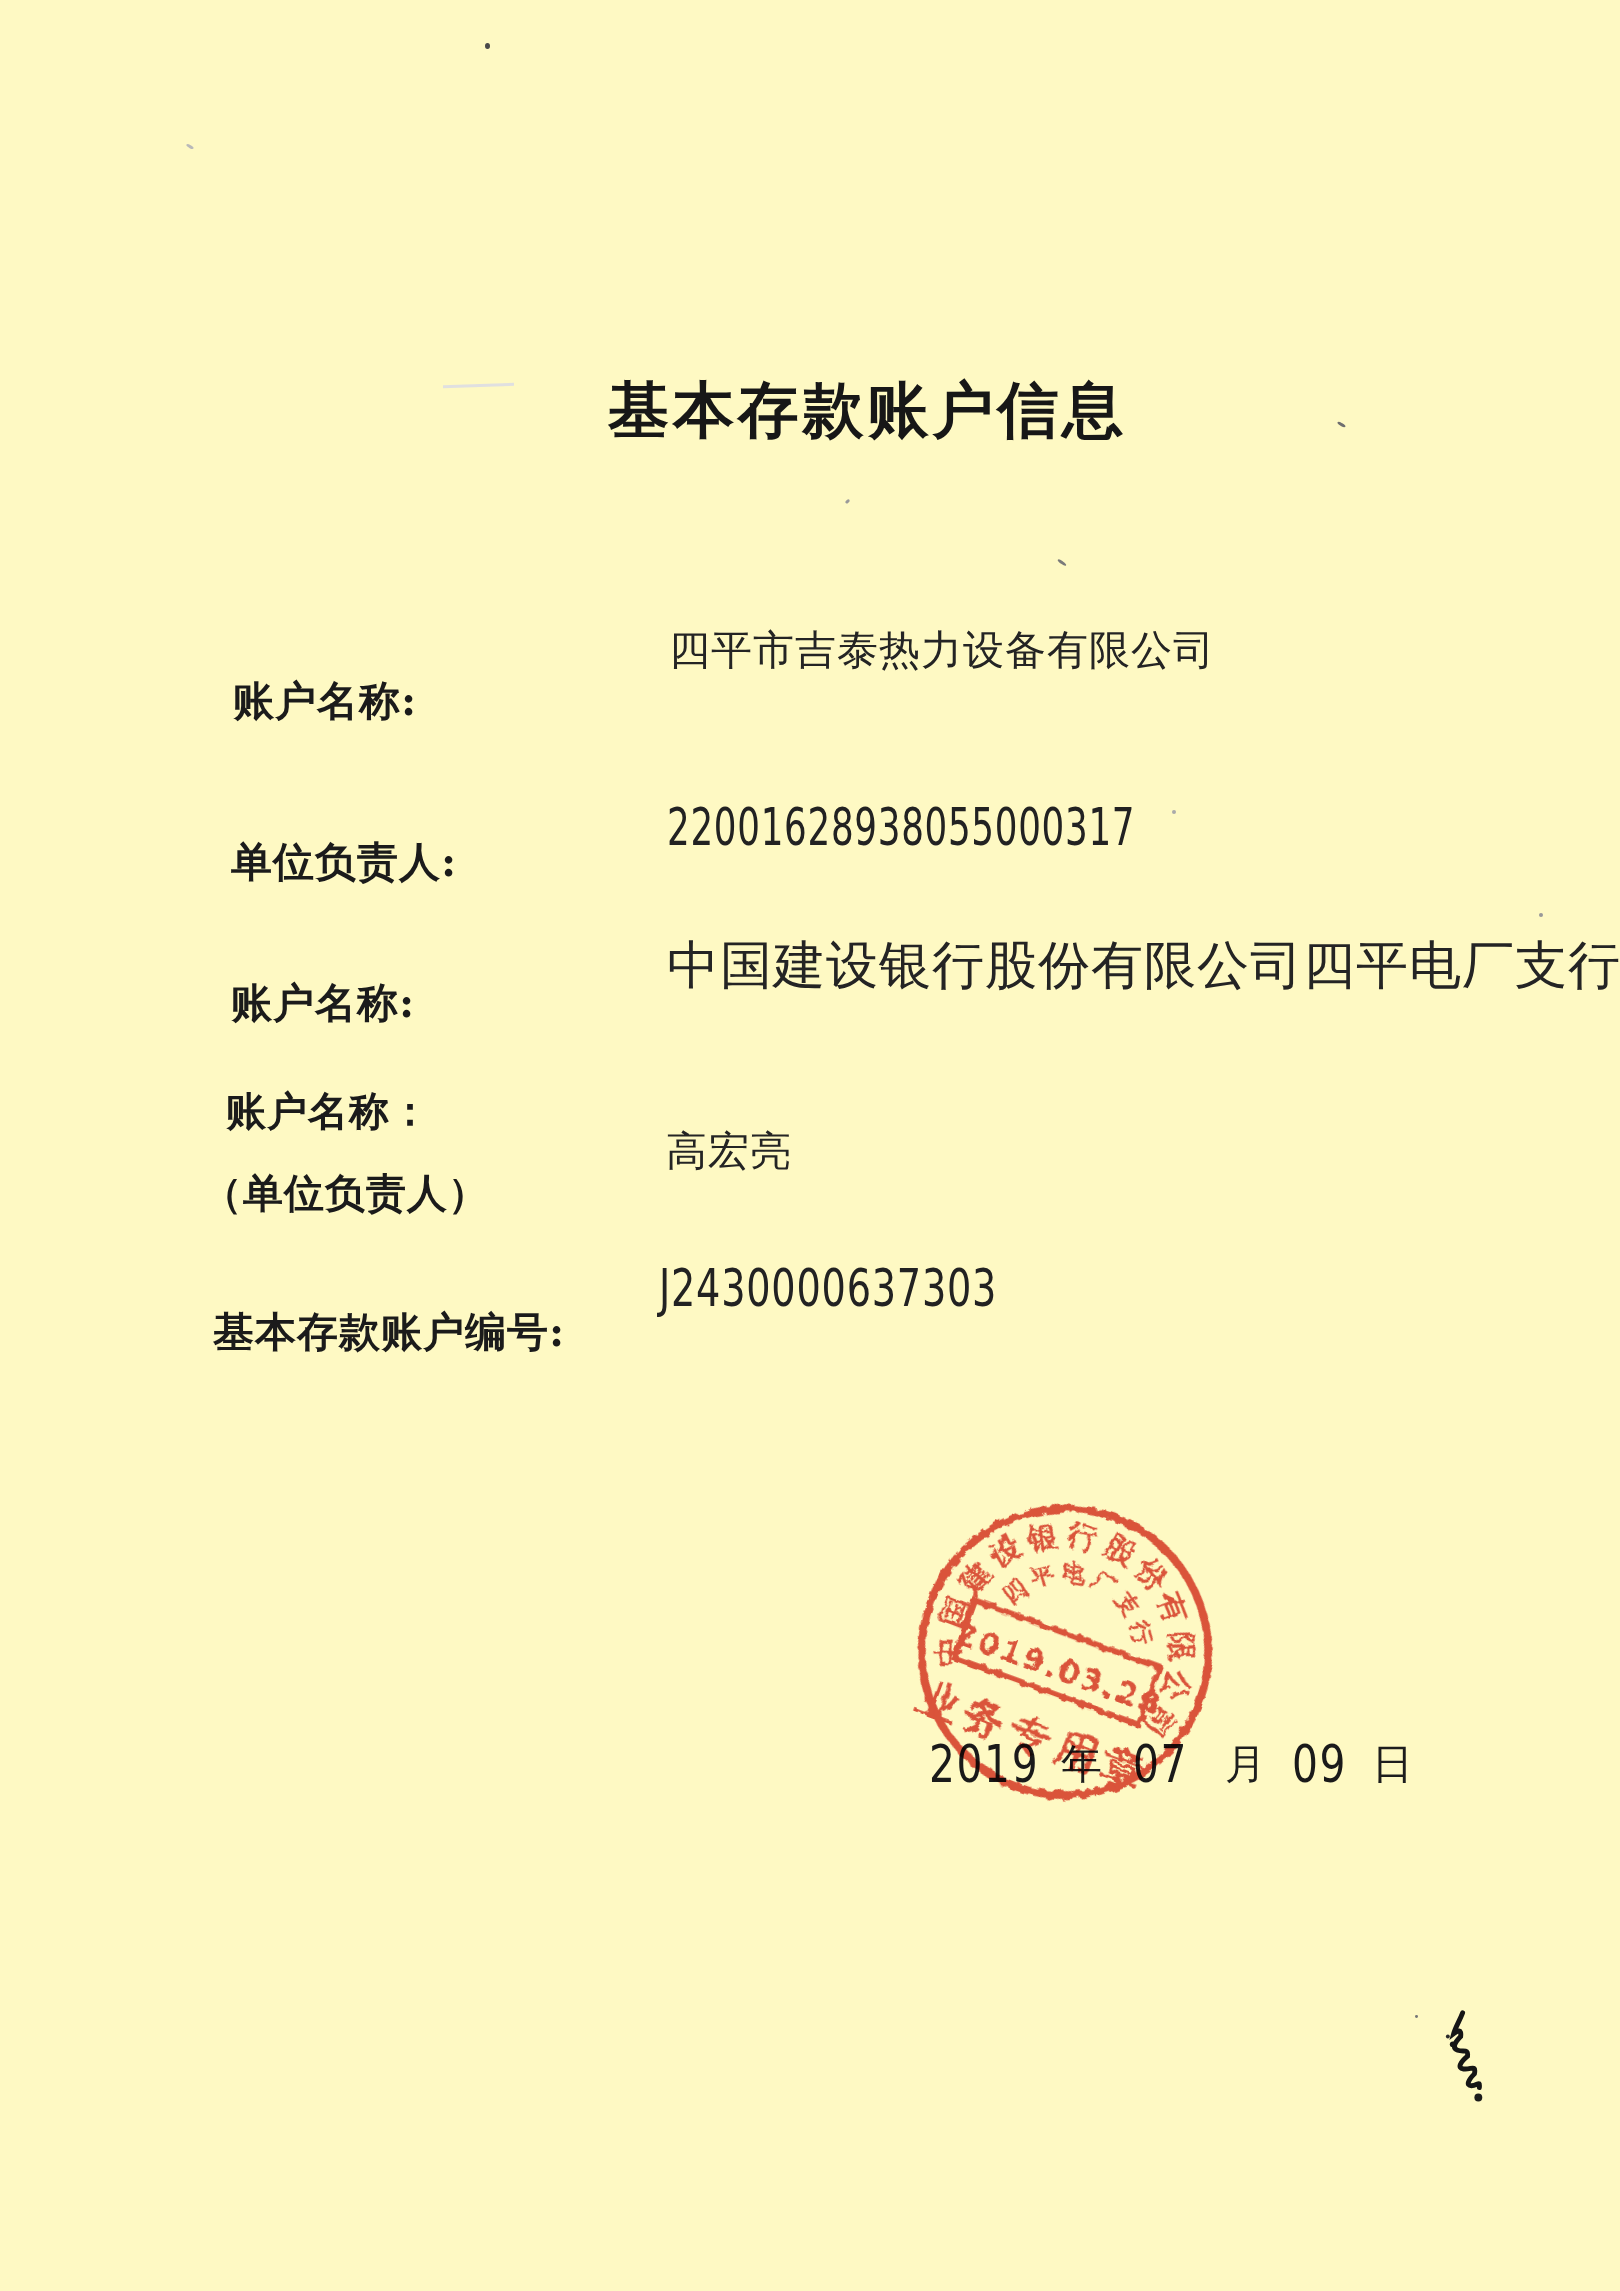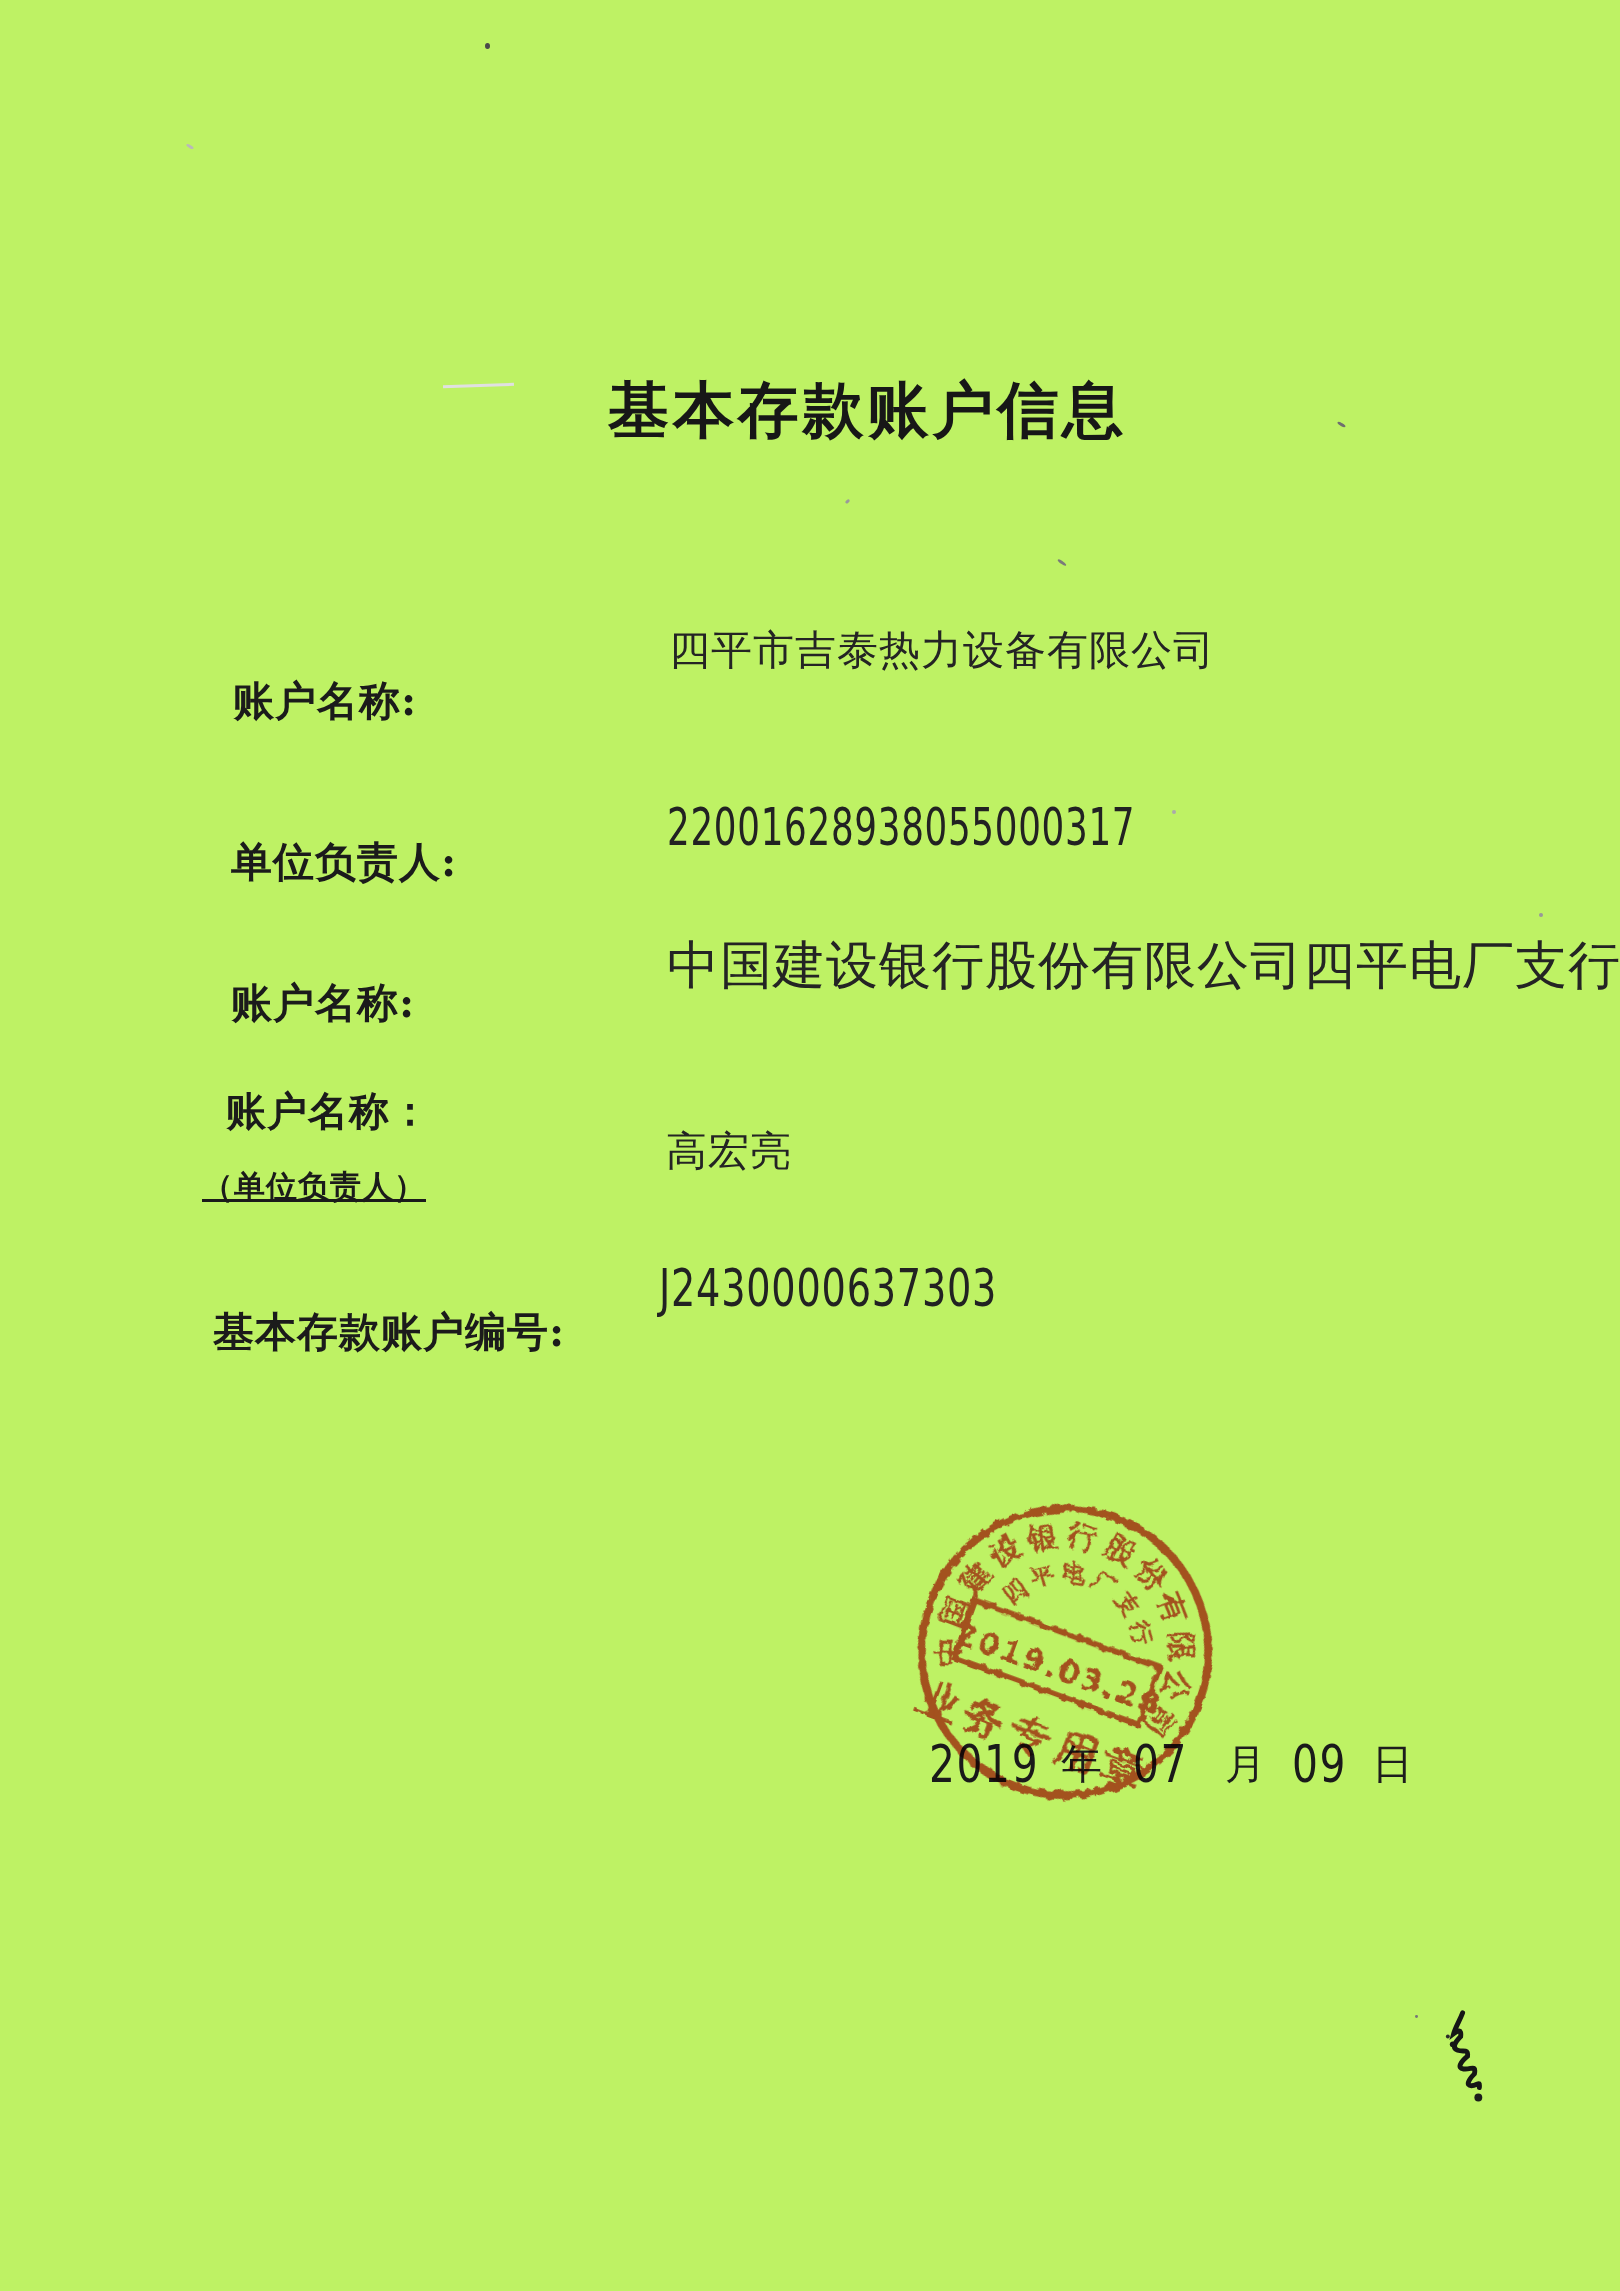--- a/index.html
+++ b/index.html
@@ -1,17 +1,17 @@
 <!DOCTYPE html>
 <html><head>
 <meta charset="utf-8">
 <style>
   html,body{margin:0;padding:0;background:#ffffff;}
   .page{
-    position:relative;width:1620px;height:2292px;background:#bef264;
+    position:relative;width:1620px;height:2292px;background:#fef9c3;
     font-family:"DejaVu Serif","Liberation Serif",serif;color:#1e1e1e;overflow:hidden;
   }
   .doc-title{
     position:absolute;left:608px;top:370px;margin:0;
     font-size:61px;font-weight:700;letter-spacing:3.9px;color:#171717;
     font-family:"DejaVu Serif","Liberation Serif",serif;
   }
   .field-label{
     position:absolute;font-size:41px;font-weight:700;color:#1b1b1b;
     letter-spacing:1px;white-space:nowrap;margin-top:43px;
@@ -51,21 +51,21 @@
   <div class="field-label" style="left:233px;top:631px;">账户名称:</div>
   <div class="field-value-cn" style="left:669px;top:623px;">四平市吉泰热力设备有限公司</div>
 
   <div class="field-label" style="left:231px;top:792px;">单位负责人:</div>
   <div class="num" style="left:667px;top:798px;">22001628938055000317</div>
 
   <div class="field-label" style="left:231px;top:933px;">账户名称:</div>
   <div class="field-value-cn" style="left:667px;top:931px;font-size:52px;">中国建设银行股份有限公司四平电厂支行</div>
 
   <div class="field-label" style="left:226px;top:1041px;font-size:40px;">账户名称：</div>
-  <div class="field-label" style="left:202px;top:1123px;font-size:31px;text-decoration:underline;">（单位负责人）</div>
+  <div class="field-label" style="left:202px;top:1123px;font-size:40px;">（单位负责人）</div>
   <div class="field-value-cn" style="left:666px;top:1124px;">高宏亮</div>
 
   <div class="field-label" style="left:213px;top:1262px;">基本存款账户编号:</div>
   <div class="num" style="left:659px;top:1259px;transform:scaleX(.75);">J2430000637303</div>
 
   <div class="date-num" style="left:929px;top:1735px;">2019</div>
   <div class="date-unit" style="left:1061px;top:1737px;">年</div>
   <div class="date-num" style="left:1133px;top:1735px;">07</div>
   <div class="date-unit" style="left:1225px;top:1737px;">月</div>
   <div class="date-num" style="left:1292px;top:1735px;">09</div>

